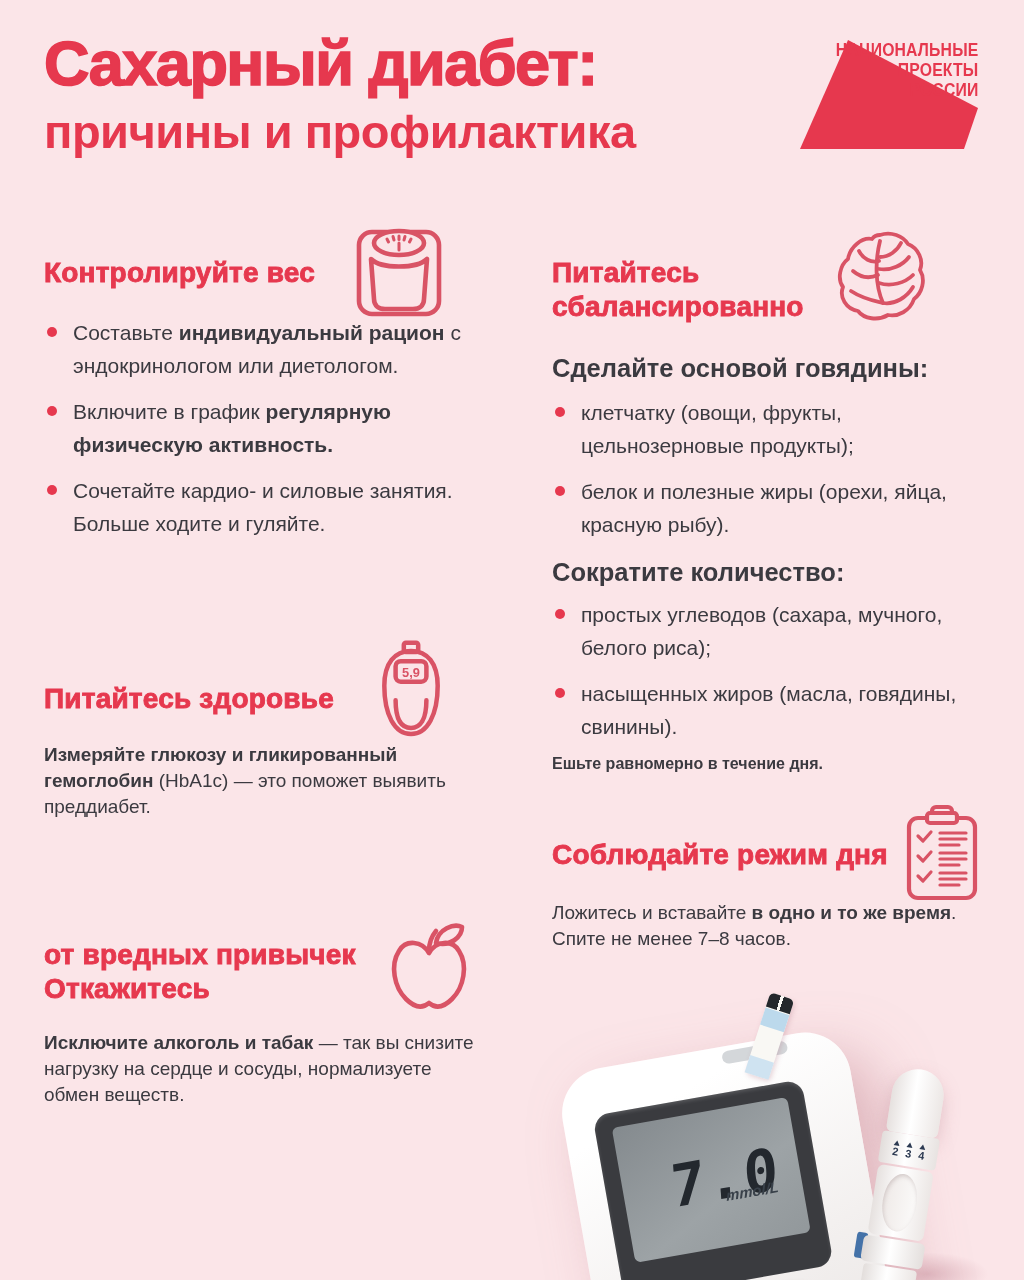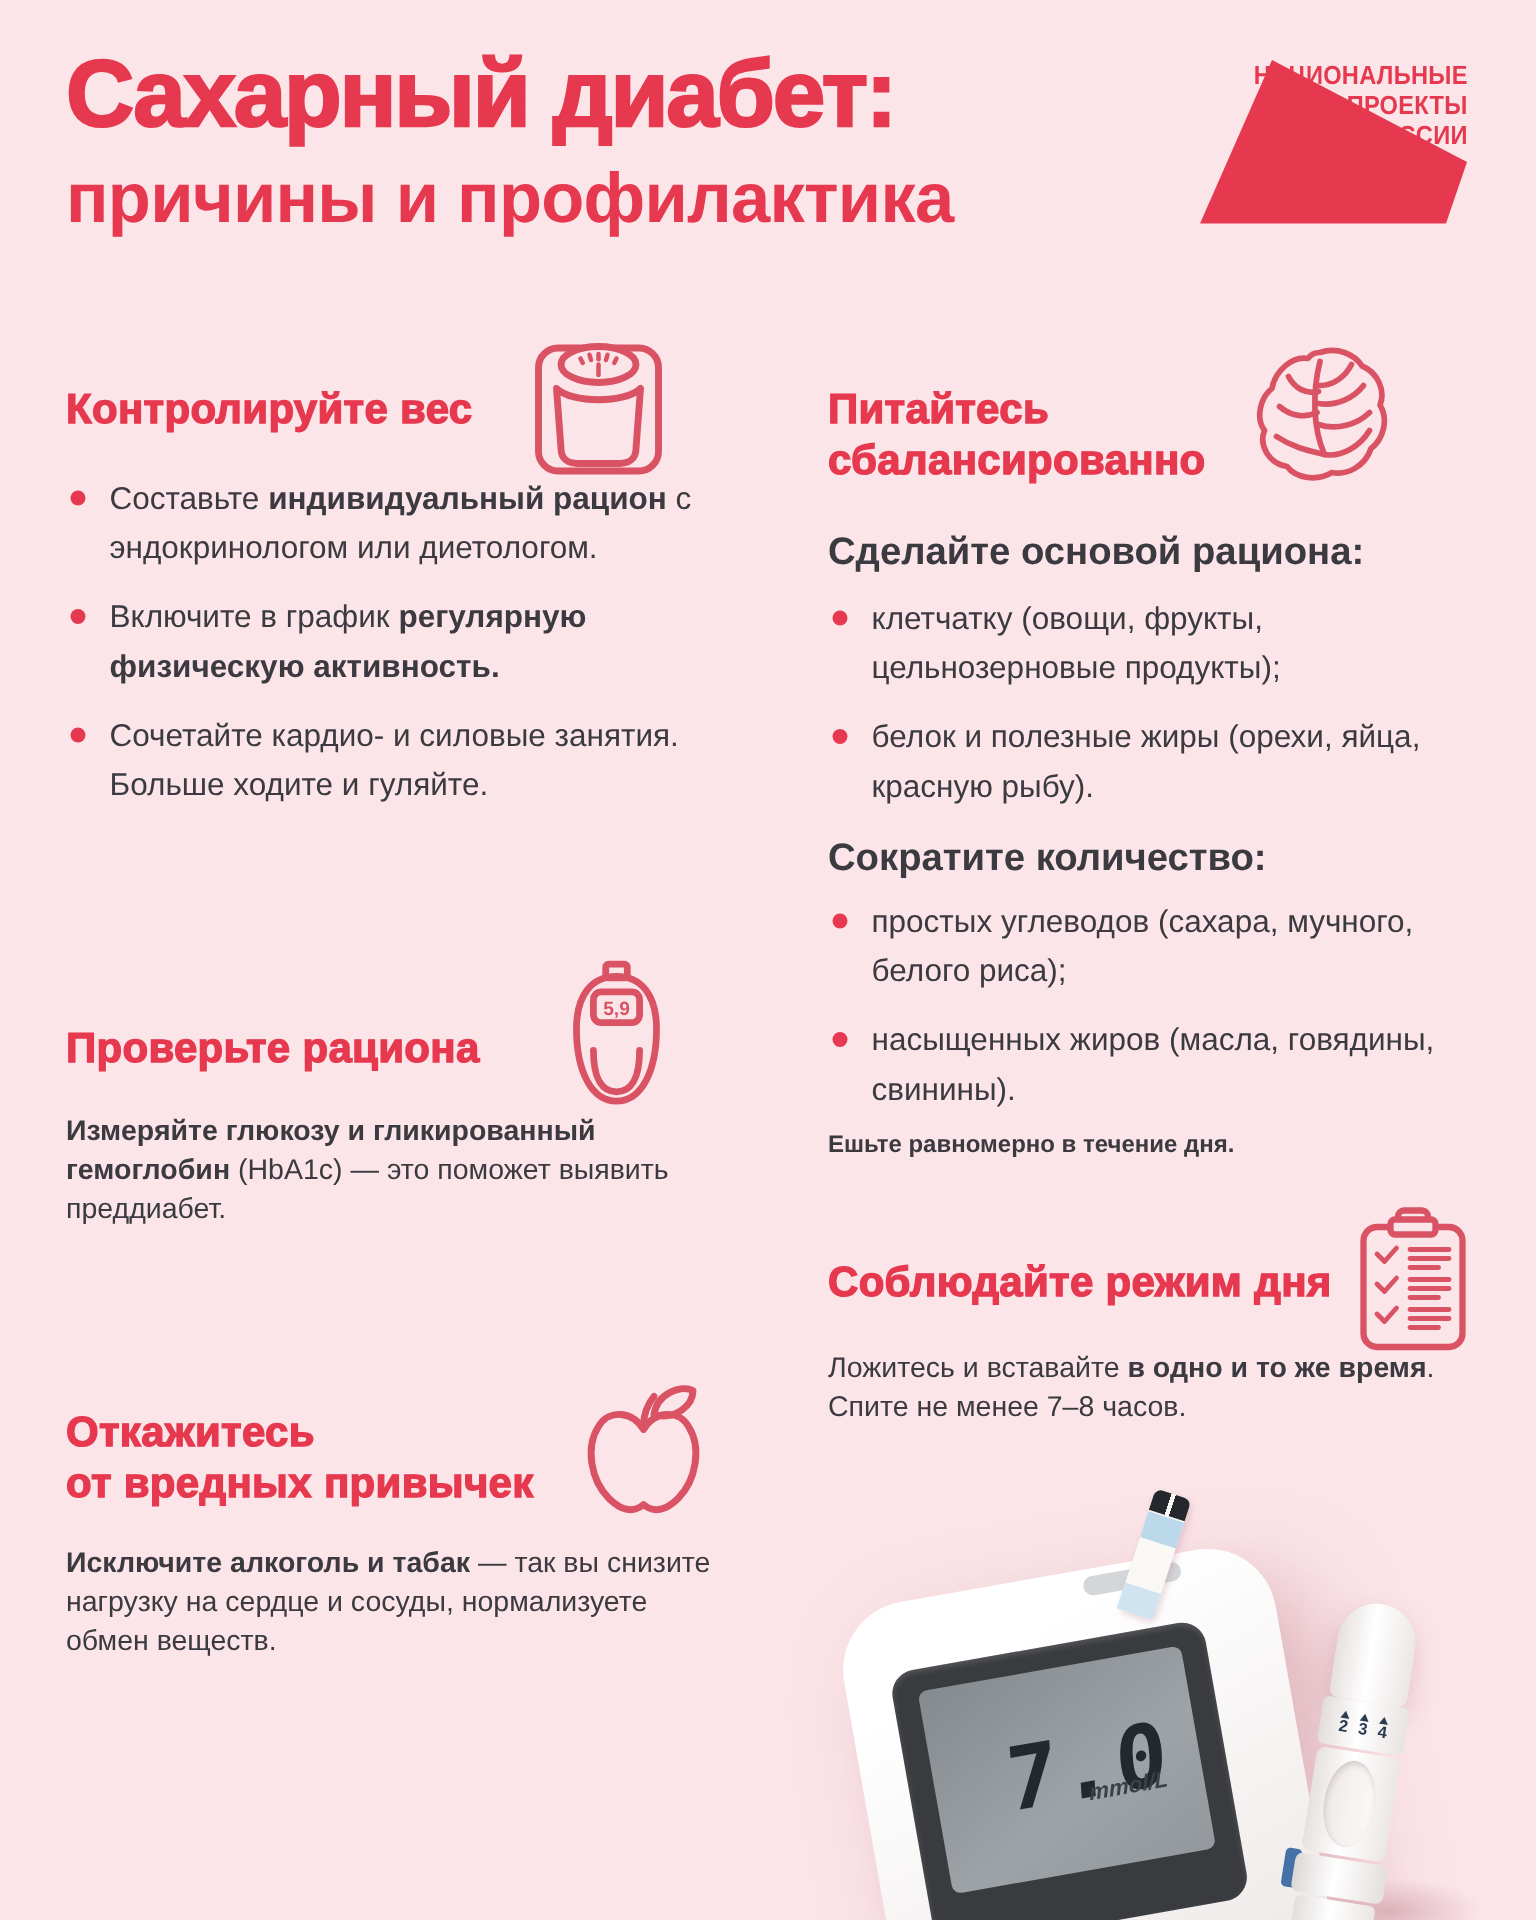--- a/index.html
+++ b/index.html
@@ -127,39 +127,39 @@
       <path d="M17,40 C27,50 63,50 73,40 L70,80 C70,87 65,90 59,90 L31,90 C25,90 20,87 20,80 Z"></path>
     </svg>
   </div>
 
   <div class="blist" style="left:44px;top:316px;width:420px;">
     <div class="item"><span>Составьте </span><span class="b">индивидуальный рацион</span><span> с эндокринологом или диетологом.</span></div>
     <div class="item"><span>Включите в график </span><span class="b">регулярную физическую активность.</span></div>
     <div class="item"><span>Сочетайте кардио- и силовые занятия. Больше ходите и гуляйте.</span></div>
   </div>
 
-  <div class="sec-head" style="left:44px;top:682px;">Проверьте рациона</div>
+  <div class="sec-head" style="left:44px;top:682px;">Питайтесь здоровье</div>
 
   <div class="icon" style="left:372px;top:640px;width:78px;height:104px;">
     <svg viewBox="0 0 76 100" fill="none" stroke="#d95365" stroke-width="4.4" stroke-linecap="round" stroke-linejoin="round">
       <rect x="31" y="2" width="14" height="9" rx="2"></rect>
       <path d="M38,10 C54,10 64,22 64,44 C64,72 54,91 38,91 C22,91 12,72 12,44 C12,22 22,10 38,10 Z"></path>
       <rect x="23" y="20" width="30" height="20" rx="5"></rect>
       <path d="M23,58 C23,77 29,85 38,85 C47,85 53,77 53,58"></path>
       <text x="38" y="35" text-anchor="middle" font-size="12.5" font-weight="bold" fill="#d95365" stroke="none" font-family="Liberation Sans, sans-serif">5,9</text>
     </svg>
   </div>
 
   <div class="body-text" style="left:44px;top:742px;width:432px;">
     <span class="b">Измеряйте глюкозу и гликированный гемоглобин</span><span> (HbA1c) — это поможет выявить преддиабет.</span>
   </div>
 
   <div class="sec-head" style="left:44px;top:938px;">
+    <div>от вредных привычек</div>
     <div>Откажитесь</div>
-    <div>от вредных привычек</div>
   </div>
 
   <div class="icon" style="left:386px;top:918px;width:86px;height:98px;">
     <svg viewBox="0 0 86 96" fill="none" stroke="#d95365" stroke-width="4.6" stroke-linecap="round" stroke-linejoin="round">
       <path d="M43,34 C36,22 20,20 13,32 C4,46 8,68 20,80 C28,88 36,90 43,84 C50,90 58,88 66,80 C78,68 82,46 73,32 C66,20 50,22 43,34 Z"></path>
       <path d="M43,32 C43,24 45,18 50,12"></path>
       <path d="M50,24 C52,10 68,4 76,8 C76,18 64,28 50,24 Z"></path>
     </svg>
   </div>
 
@@ -178,21 +178,21 @@
       <path d="M47,14 C42,34 42,58 50,76"></path>
       <path d="M47,30 C56,30 64,24 68,16"></path>
       <path d="M46,42 C58,44 70,38 76,30"></path>
       <path d="M46,56 C58,60 72,56 80,48"></path>
       <path d="M46,34 C38,36 30,32 26,24"></path>
       <path d="M45,48 C36,52 27,50 20,44"></path>
       <path d="M18,64 C30,72 42,74 50,76 C62,78 74,70 80,60"></path>
     </svg>
   </div>
 
-  <div class="sub-head" style="left:552px;top:352px;">Сделайте основой рациона:</div>
+  <div class="sub-head" style="left:552px;top:352px;">Сделайте основой говядины:</div>
 
   <div class="blist" style="left:552px;top:396px;width:442px;">
     <div class="item">клетчатку (овощи, фрукты, цельнозерновые продукты);</div>
     <div class="item">белок и полезные жиры (орехи, яйца, красную рыбу).</div>
   </div>
 
   <div class="sub-head" style="left:552px;top:556px;">Сократите количество:</div>
 
   <div class="blist" style="left:552px;top:598px;width:442px;">
     <div class="item">простых углеводов (сахара, мучного, белого риса);</div>

